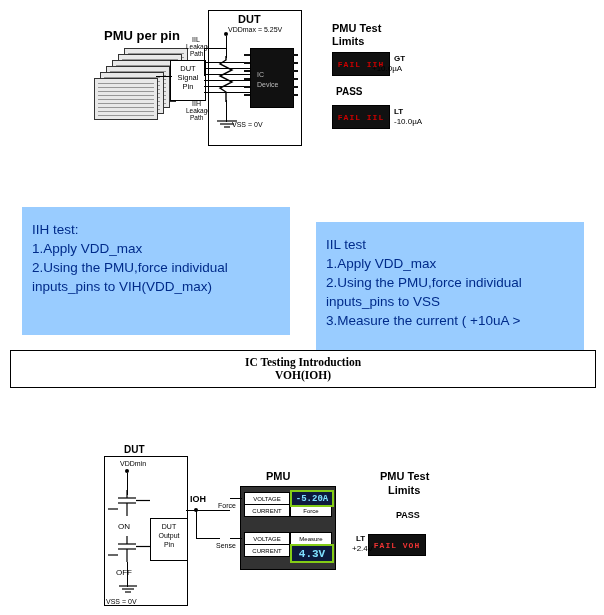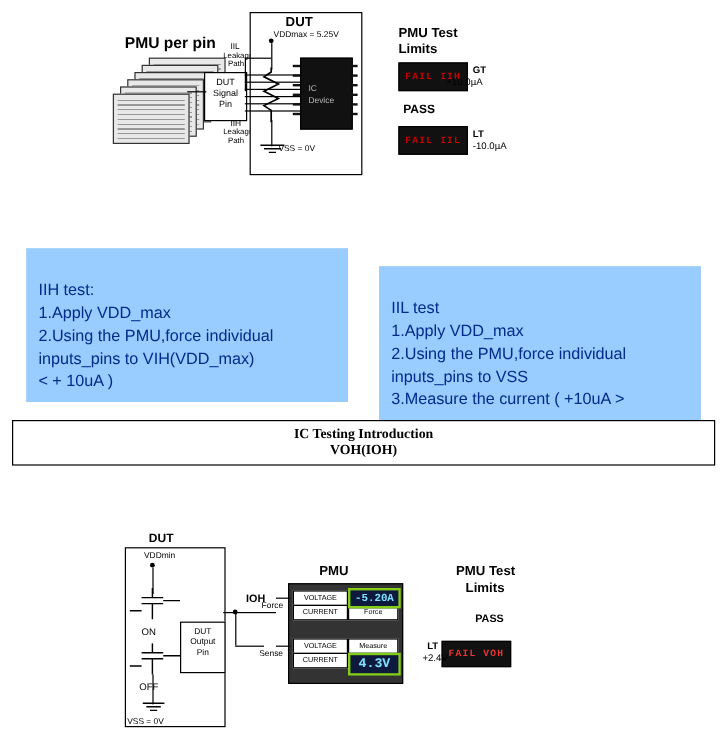--- a/index.html
+++ b/index.html
@@ -60,21 +60,21 @@
     color:#c00;font-size:8px;font-weight:bold;
     font-family:"Liberation Mono",monospace;
     display:flex;align-items:center;justify-content:center;
     letter-spacing:1px;
   }
   .disp.bright{color:#e33;}
 
   
   .bluepanel{
     position:absolute;background:#99ccff;border:1px solid #99ccff;
-    font-size:13.5px;color:#002b8a;line-height:19px;padding:24px 9px 6px 9px;
+    font-size:13.5px;color:#002b8a;line-height:19px;padding:12px 9px 6px 9px;
     box-sizing:border-box;
   }
   .bluepanel .ttl{display:block;}
   
   #title-bar{
     position:absolute;left:10px;top:350px;width:584px;height:36px;
     border:1px solid #000;background:#fff;
     display:flex;flex-direction:column;align-items:center;justify-content:center;
   }
   #title-bar div{
@@ -203,21 +203,20 @@
   <div class="disp" style="left:332px;top:105px;width:56px;height:22px;">FAIL IIL</div>
   <div class="abs lbl bold" style="left:394px;top:107px;font-size:8px;">LT</div>
   <div class="abs lbl" style="left:394px;top:117px;font-size:8px;">-10.0µA</div>
 </div>
 
 <div class="bluepanel" style="left:22px;top:207px;width:268px;height:128px;">
   <span class="ttl">IIH test:</span>
   <span class="ttl">1.Apply VDD_max</span>
   <span class="ttl">2.Using the PMU,force individual</span>
   <span class="ttl">inputs_pins to VIH(VDD_max)</span>
-  <span class="ttl">&lt; + 10uA )</span>
 </div>
 
 <div class="bluepanel" style="left:316px;top:222px;width:268px;height:148px;">
   <span class="ttl">IIL test</span>
   <span class="ttl">1.Apply VDD_max</span>
   <span class="ttl">2.Using the PMU,force individual</span>
   <span class="ttl">inputs_pins to VSS</span>
   <span class="ttl">3.Measure the current ( +10uA &gt;</span>
 </div>
 
@@ -261,21 +260,21 @@
     <line x1="7" y1="7" x2="13" y2="7" stroke="#000" stroke-width="1.2"></line>
   </svg>
   <div class="smalltxt" style="left:106px;top:168px;">VSS = 0V</div>
 
   <div class="dutbox" style="left:150px;top:88px;width:36px;height:38px;font-size:7px;line-height:9px;">
     <span>DUT</span><br>
     <span>Output</span><br>
     <span>Pin</span>
   </div>
 
-  <div class="medtxt" style="left:205px;top:64px;font-weight:bold;">IOH</div>
+  <div class="medtxt" style="left:190px;top:64px;font-weight:bold;">IOH</div>
   <div class="hline" style="left:186px;top:80px;width:44px;"></div>
   <div class="vline" style="left:196px;top:80px;height:28px;"></div>
   <div class="hline" style="left:196px;top:108px;width:24px;"></div>
   <div class="dot" style="left:194px;top:78px;"></div>
 
   <div class="bigtxt" style="left:266px;top:40px;font-size:11px;">PMU</div>
 
   <div class="meterbox" style="left:240px;top:56px;width:94px;height:82px;"></div>
 
   <div class="meterlabel" style="left:244px;top:62px;width:44px;height:11px;">VOLTAGE</div>

